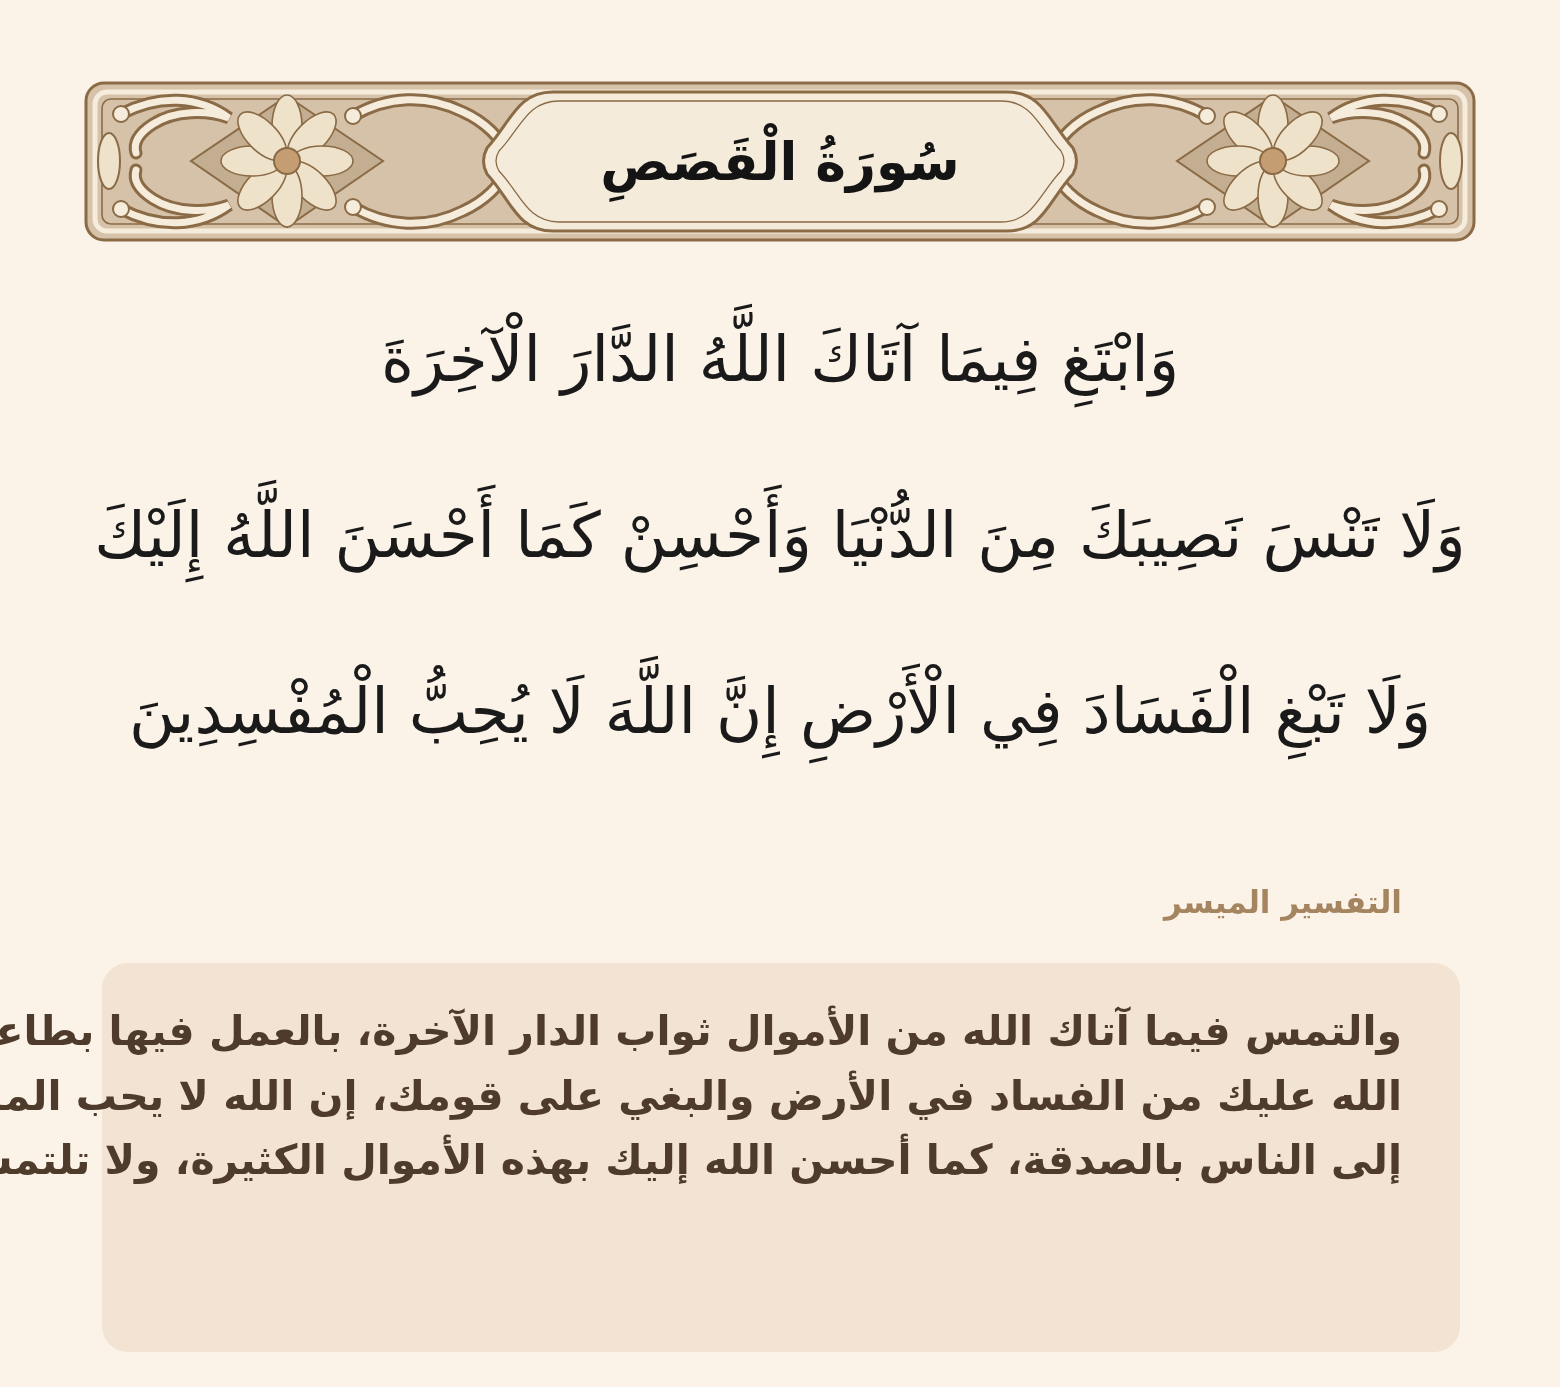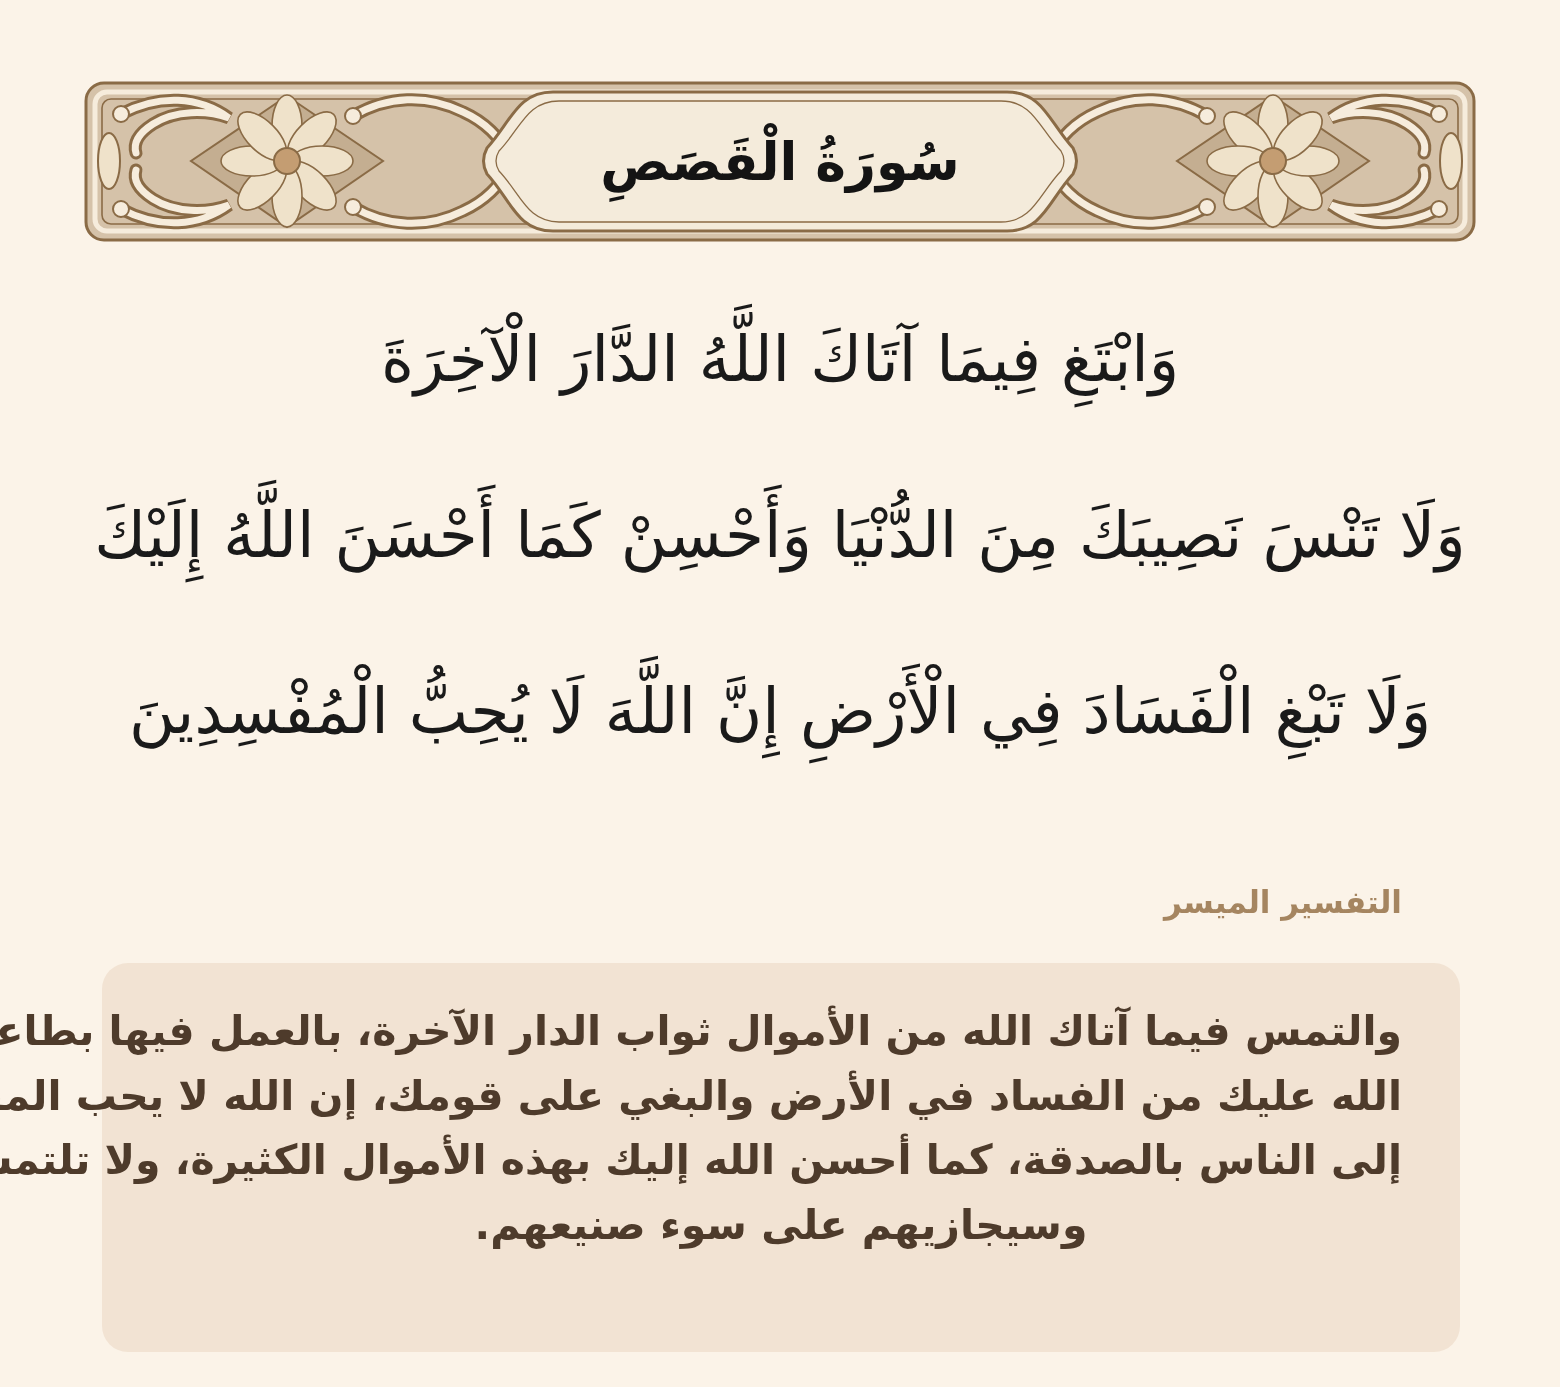--- a/index.html
+++ b/index.html
@@ -99,14 +99,13 @@
     
   </div>
 </div>
 
 <div class="tafsir-label">التفسير الميسر</div>
 
 <div class="tafsir-panel">
   <div class="tafsir-line">والتمس فيما آتاك الله من الأموال ثواب الدار الآخرة، بالعمل فيها بطاعة الله في</div>
   <div class="tafsir-line">الله عليك من الفساد في الأرض والبغي على قومك، إن الله لا يحب المفسدين،</div>
   <div class="tafsir-line">إلى الناس بالصدقة، كما أحسن الله إليك بهذه الأموال الكثيرة، ولا تلتمس ما حرَّم</div>
-  <div class="tafsir-line">وسيجازيهم على سوء صنيعهم.</div>
 </div>
 
 </body></html>

